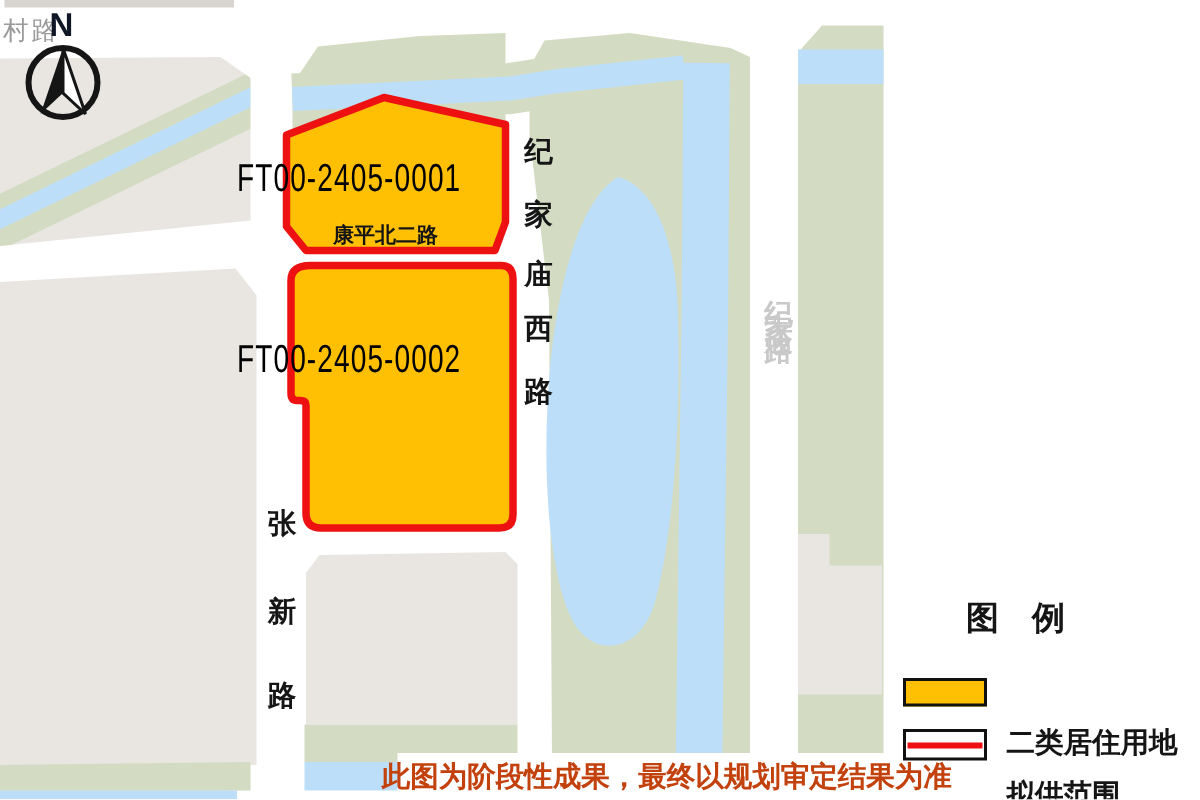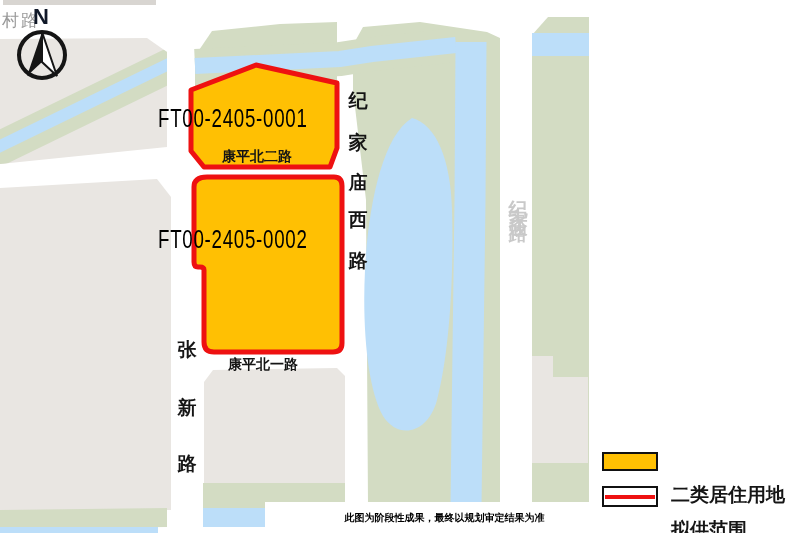--- a/index.html
+++ b/index.html
@@ -27,21 +27,21 @@
   .corner-text{left:2px;top:9px;font-size:17px;color:var(--c-corner-text);letter-spacing:2px;}
   .north-n{left:33px;top:4px;font-size:22px;font-weight:bold;color:#101828;}
   .legend-title{left:644px;top:397px;font-size:22px;font-weight:bold;}
   .legend-label{font-size:19px;font-weight:bold;margin-top:32px;}
   .swatch{position:absolute;box-sizing:border-box;border:2px solid #111;}
   .swatch-residential{left:602px;top:452px;width:56px;height:19px;background:var(--c-orange);}
   .swatch-boundary{left:602px;top:486px;width:56px;height:21px;background:#fff;}
   .swatch-boundary .redline{position:absolute;left:1px;right:1px;top:50%;margin-top:-2px;height:4px;background:var(--c-red);}
   .disclaimer-box{position:absolute;left:265px;top:502px;width:336px;height:31px;background:#fff;
                   display:flex;align-items:center;justify-content:center;}
-  .disclaimer-box .txt{font-size:10px;font-weight:bold;color:#000000;white-space:nowrap;margin-left:23px;}
+  .disclaimer-box .txt{font-size:19px;font-weight:bold;color:#c2410c;white-space:nowrap;margin-left:23px;}
 </style>
 </head>
 <body>
 
 <div class="stage">
 
   <svg width="800" height="533" viewBox="0 0 800 533">
     <defs>
       <clipPath id="clipA">
           <polygon points="0,39 147,38 167,52 167,147 0,164"></polygon>
@@ -84,26 +84,26 @@
     </g>
   </svg>
 
   <div class="lbl corner-text">村路</div>
   <div class="lbl north-n">N</div>
 
   <div class="lbl parcel-label" style="left:158px;top:103px;">FT00-2405-0001</div>
   <div class="lbl parcel-label" style="left:158px;top:224px;">FT00-2405-0002</div>
 
   <div class="lbl road-label" style="left:222px;top:148px;">康平北二路</div>
-  <div class="lbl road-label" style="left:228px;top:356px;">康平北一路</div>
 
   <div class="v-label v-jjmx">纪家庙西路</div>
   <div class="v-label v-jjm">纪家庙路</div>
   <div class="v-label v-zx">张新路</div>
 
+  <div class="lbl legend-title">图　例</div>
   <div class="swatch swatch-residential"></div>
   <div class="lbl legend-label" style="left:671px;top:450px;">二类居住用地</div>
   <div class="swatch swatch-boundary">
       <span class="redline"></span>
     </div>
   <div class="lbl legend-label" style="left:671px;top:485px;">拟供范围</div>
 
   <div class="disclaimer-box">
     <span class="txt">此图为阶段性成果，最终以规划审定结果为准</span>
   </div>

